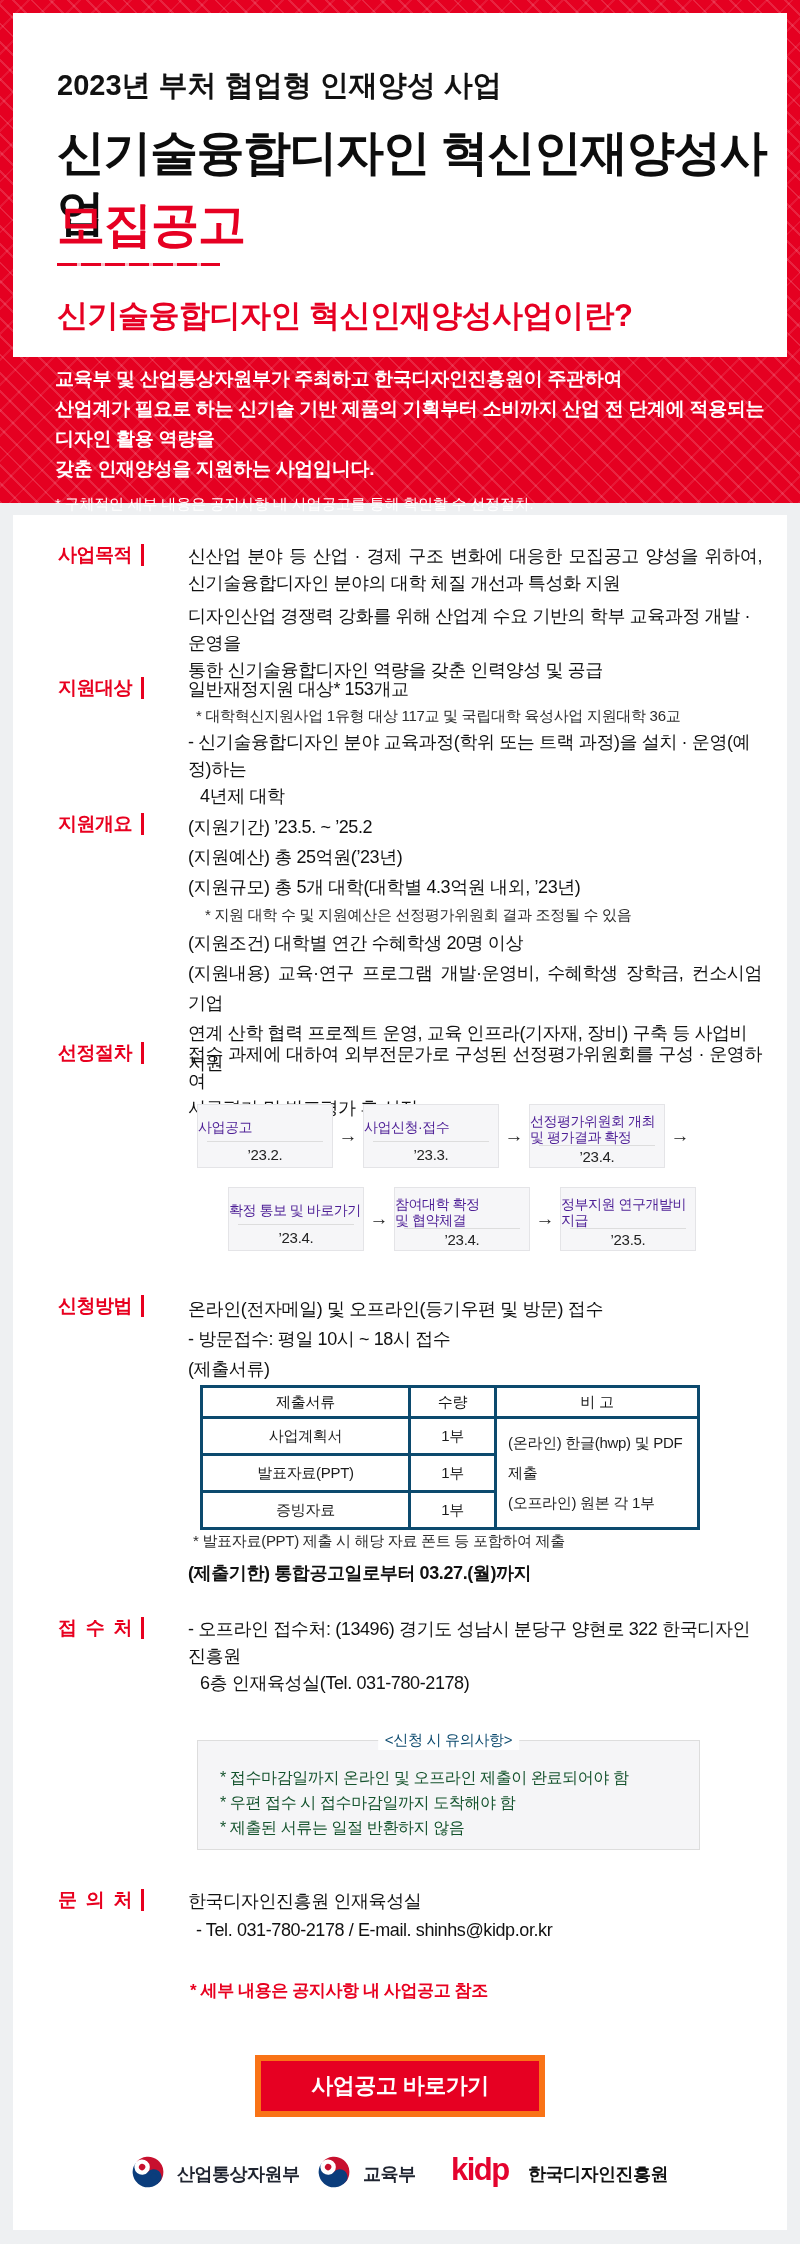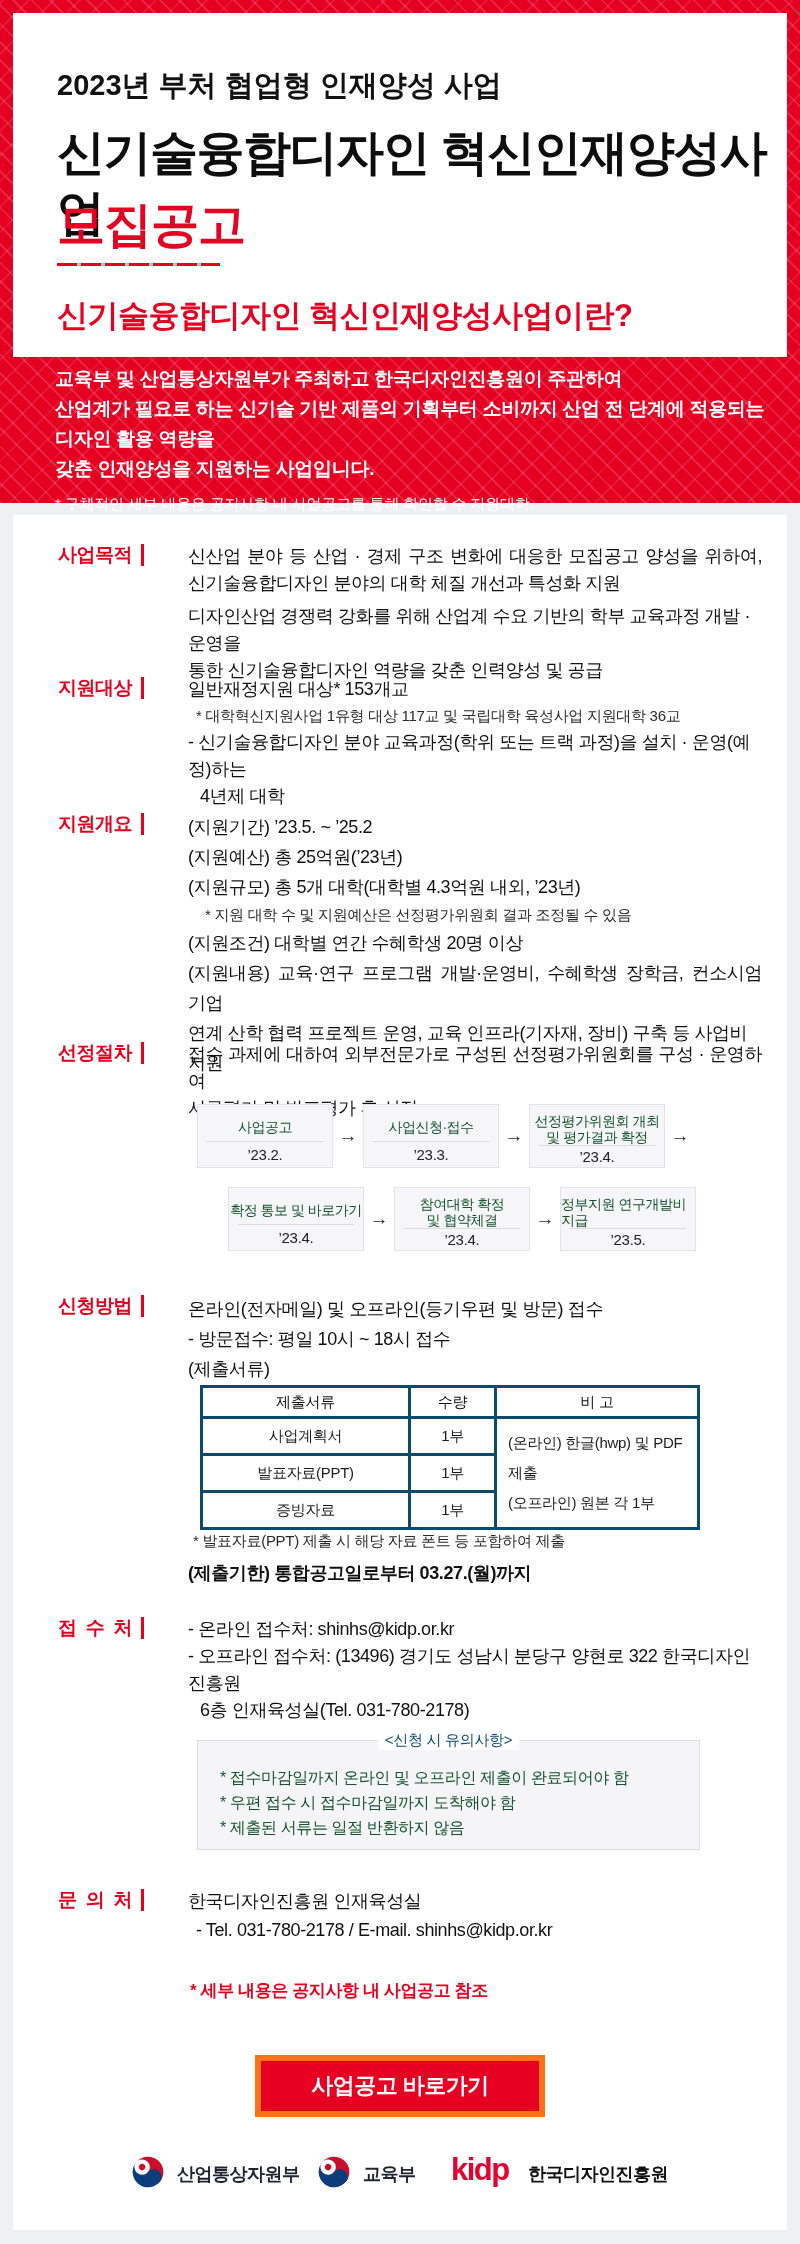--- a/index.html
+++ b/index.html
@@ -50,21 +50,21 @@
   .indent1{padding-left:8px;}
   .indent2{padding-left:12px;}
   .gap-top{margin-top:6px;}
   .jl{text-align:justify;text-align-last:justify;}
 
   
   .flow-row{position:absolute;display:flex;align-items:center;}
   .flow-row1{left:197px;top:1104px;}
   .flow-row2{left:228px;top:1187px;}
   .step{width:136px;height:64px;background:#f6f6f8;border:1px solid #e4e4e7;box-sizing:border-box;display:flex;flex-direction:column;}
-  .step-title{flex:1;display:flex;flex-direction:column;align-items:center;justify-content:center;font-size:14px;font-weight:500;line-height:16px;color:#14532d;letter-spacing:-0.5px;margin-top:8px;}
+  .step-title{flex:1;display:flex;flex-direction:column;justify-content:center;font-size:14px;font-weight:500;line-height:16px;color:#4c1d95;letter-spacing:-0.5px;margin-top:8px;}
   .step-sep{height:1px;background:#ddd;margin:0 9px;}
   .step-date{height:25px;display:flex;align-items:center;justify-content:center;font-size:15px;color:#222;letter-spacing:-0.3px;}
   .arrow{width:30px;text-align:center;font-size:19px;color:#222;}
 
   
   .doc-table{position:absolute;left:200px;top:1385px;border-collapse:collapse;table-layout:fixed;}
   .doc-table th,.doc-table td{border:3px solid #0c4a6e;font-weight:400;text-align:center;letter-spacing:-0.3px;padding:0;}
   .doc-table th{height:28px;font-size:15px;color:#111;font-weight:500;}
   .doc-table td{height:34px;font-size:15px;color:#1c1c1c;}
   .col-doc{width:208px;} .col-qty{width:86px;} .col-note{width:203px;}
@@ -99,21 +99,21 @@
       <div class="kicker">2023년 부처 협업형 인재양성 사업</div>
       <div class="big-title">신기술융합디자인 혁신인재양성사업</div>
       <div class="badge">모집공고</div>
       <div class="divider"></div>
       <div class="question">신기술융합디자인 혁신인재양성사업이란?</div>
     </div>
     <div class="banner-text">
       <div class="banner-line">교육부 및 산업통상자원부가 주최하고 한국디자인진흥원이 주관하여</div>
       <div class="banner-line">산업계가 필요로 하는 신기술 기반 제품의 기획부터 소비까지 산업 전 단계에 적용되는 디자인 활용 역량을</div>
       <div class="banner-line">갖춘 인재양성을 지원하는 사업입니다.</div>
-      <div class="banner-note">* 구체적인 세부 내용은 공지사항 내 사업공고를 통해 확인할 수 지원대학.</div>
+      <div class="banner-note">* 구체적인 세부 내용은 공지사항 내 사업공고를 통해 확인할 수 선정절차.</div>
     </div>
   </div>
 
   <div class="card"></div>
 
   <div class="row" style="top:543px">
     <div class="label">
       <span class="label-text">사업목적</span>
         <span class="label-bar"></span>
     </div>
@@ -273,21 +273,20 @@
       <div class="t18" style="font-weight:600">(제출기한) 통합공고일로부터 03.27.(월)까지</div>
     </div>
   </div>
 
   <div class="row" style="top:1616px">
     <div class="label">
       <span class="label-text">접 수 처</span>
         <span class="label-bar"></span>
     </div>
     <div class="content">
-      <div class="t18">- 온라인 접수처: shinhs@kidp.or.kr</div>
       <div class="t18">- 오프라인 접수처: (13496) 경기도 성남시 분당구 양현로 322 한국디자인진흥원</div>
       <div class="t18 indent2">6층 인재육성실(Tel. 031-780-2178)</div>
     </div>
   </div>
 
   <div class="caution">
     <div class="caution-title">&lt;신청 시 유의사항&gt;</div>
     <div class="caution-items">
       <div>* 접수마감일까지 온라인 및 오프라인 제출이 완료되어야 함</div>
       <div>* 우편 접수 시 접수마감일까지 도착해야 함</div>

